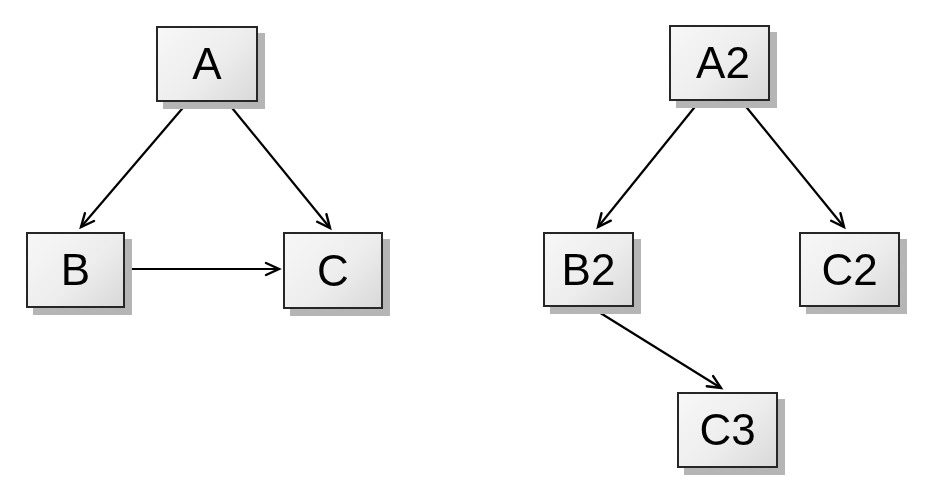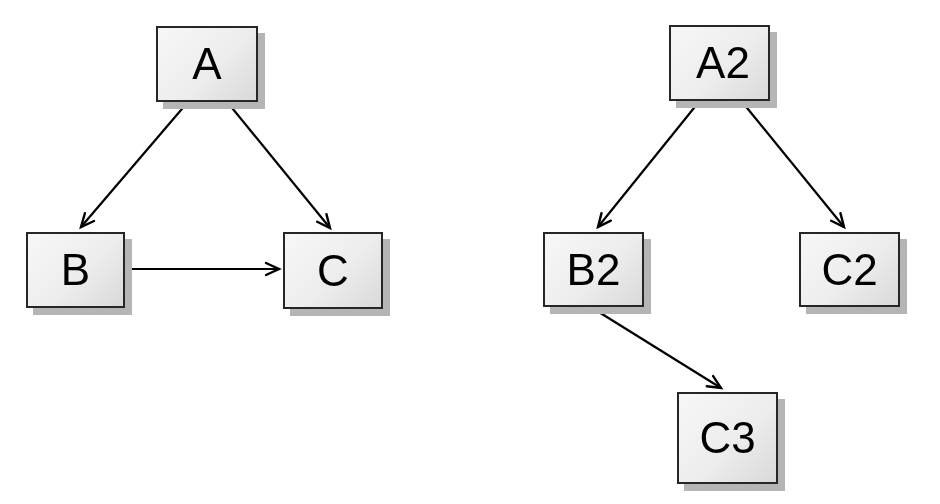--- a/index.html
+++ b/index.html
@@ -64,23 +64,23 @@
       </div>
       <div class="node" style="left: 26px; top: 232px; width: 99px; height: 76px;">
         <span class="node-label">B</span>
       </div>
       <div class="node" style="left: 283px; top: 232px; width: 100px; height: 77px;">
         <span class="node-label">C</span>
       </div>
       <div class="node" style="left: 669px; top: 25px; width: 101px; height: 76px; padding-left: 7px;">
         <span class="node-label">A2</span>
       </div>
-      <div class="node" style="left: 543px; top: 232px; width: 101px; height: 75px;">
+      <div class="node" style="left: 543px; top: 232px; width: 91px; height: 75px;">
         <span class="node-label">B2</span>
       </div>
       <div class="node" style="left: 799px; top: 232px; width: 101px; height: 75px; text-align: right;">
         <span class="node-label">C2</span>
       </div>
-      <div class="node" style="left: 677px; top: 392px; width: 101px; height: 92px;">
+      <div class="node" style="left: 677px; top: 392px; width: 101px; height: 76px;">
         <span class="node-label">C3</span>
       </div>
     </div>
 </div>
 
 </body></html>

